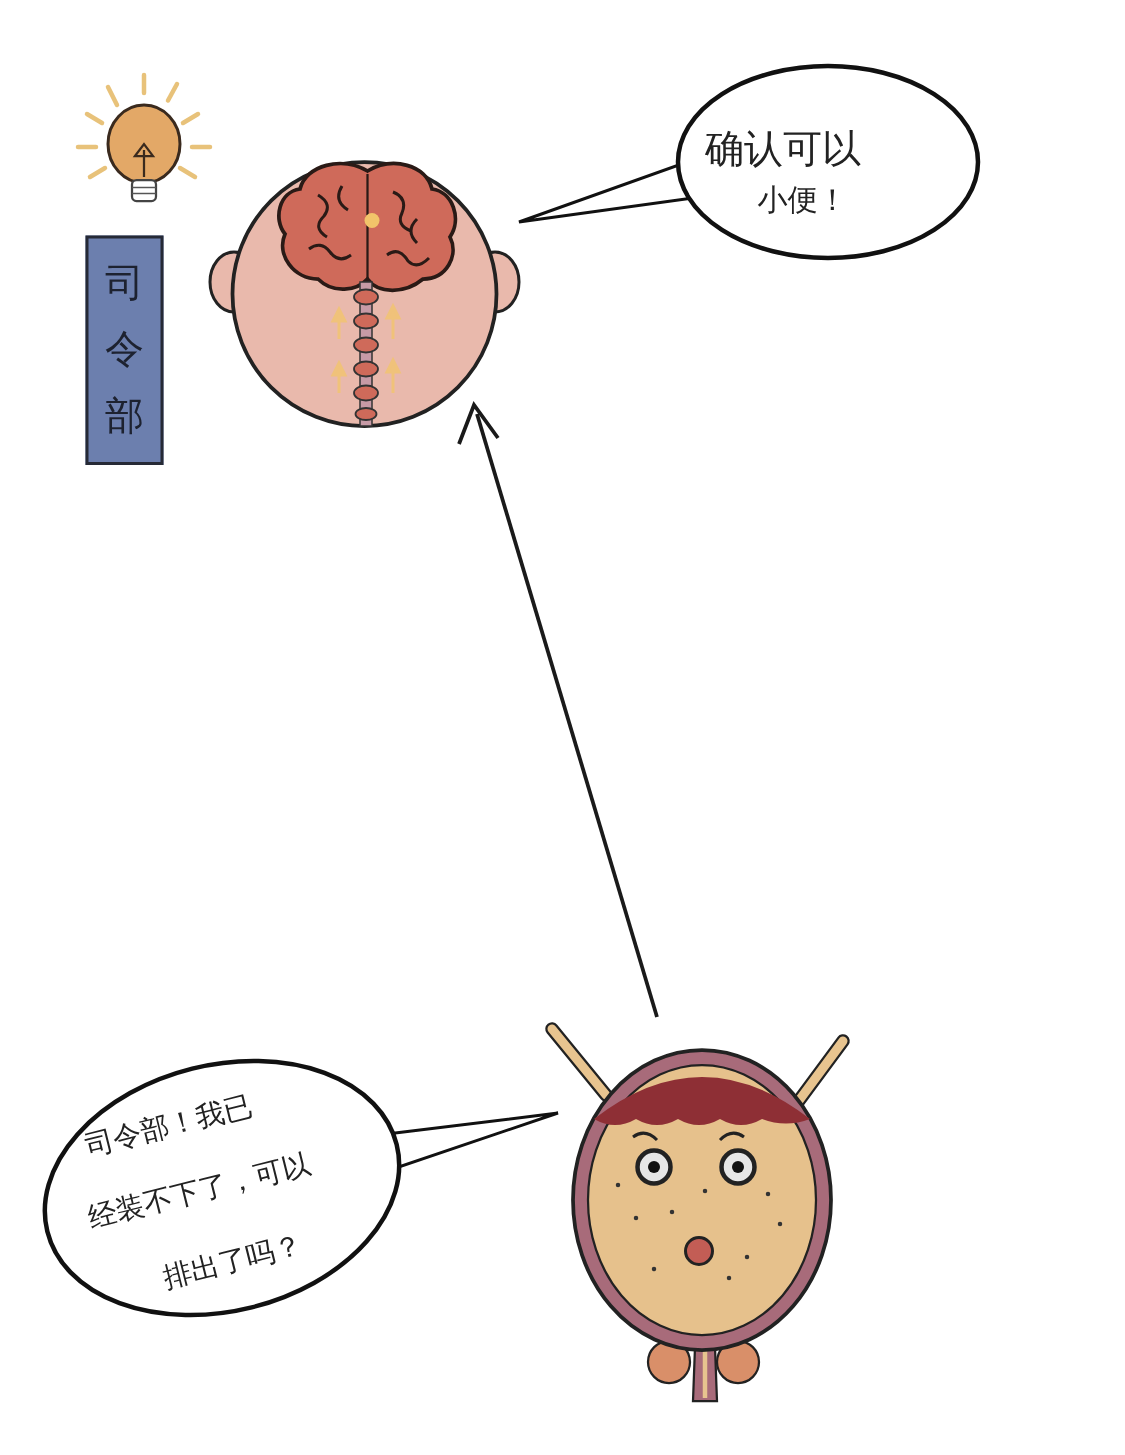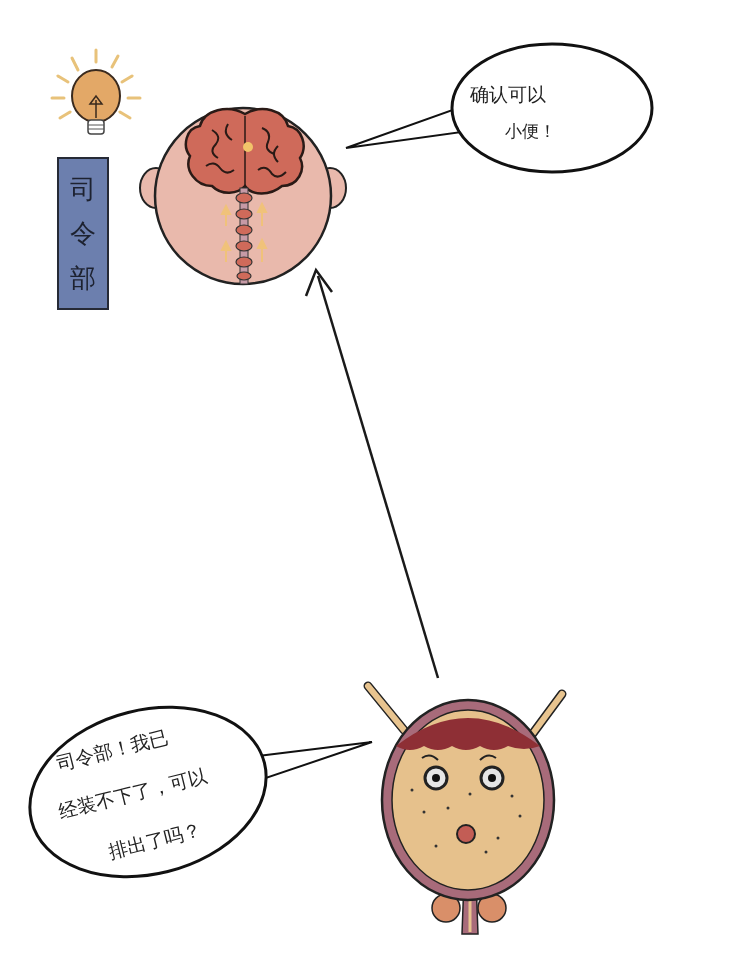--- a/index.html
+++ b/index.html
@@ -115,18 +115,18 @@
     </g>
   </g>
 </svg>
 
 <div class="sign-label">
   <span>司</span>
   <span>令</span>
   <span>部</span>
 </div>
 
-<div class="hand" style="left:470px;top:82px;font-size:19px;">确认可以</div>
-<div class="hand" style="left:505px;top:120px;font-size:17px;">小便！</div>
+<div class="hand" style="left:470px;top:82px;font-size:26px;">确认可以</div>
+<div class="hand" style="left:505px;top:120px;font-size:20px;">小便！</div>
 
 <div class="hand" style="left:54px;top:752px;font-size:19px;transform:rotate(-14deg);transform-origin:left top;">司令部！我已</div>
 <div class="hand" style="left:56px;top:800px;font-size:19px;transform:rotate(-14deg);transform-origin:left top;">经装不下了，可以</div>
 <div class="hand" style="left:106px;top:840px;font-size:19px;transform:rotate(-14deg);transform-origin:left top;">排出了吗？</div>
 
 </body></html>

